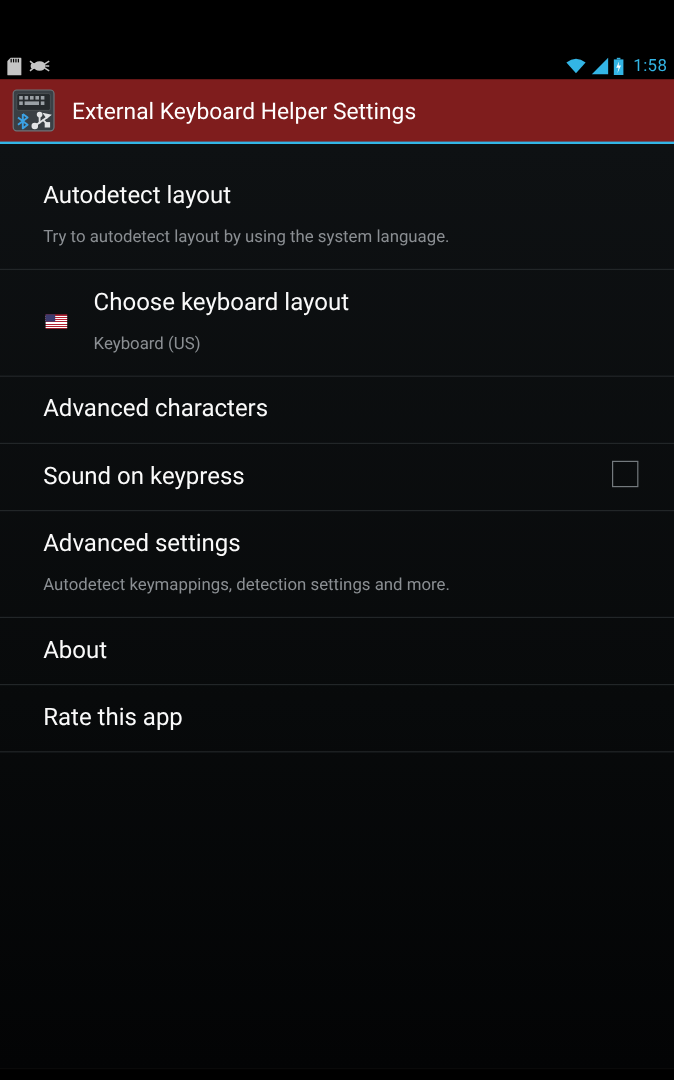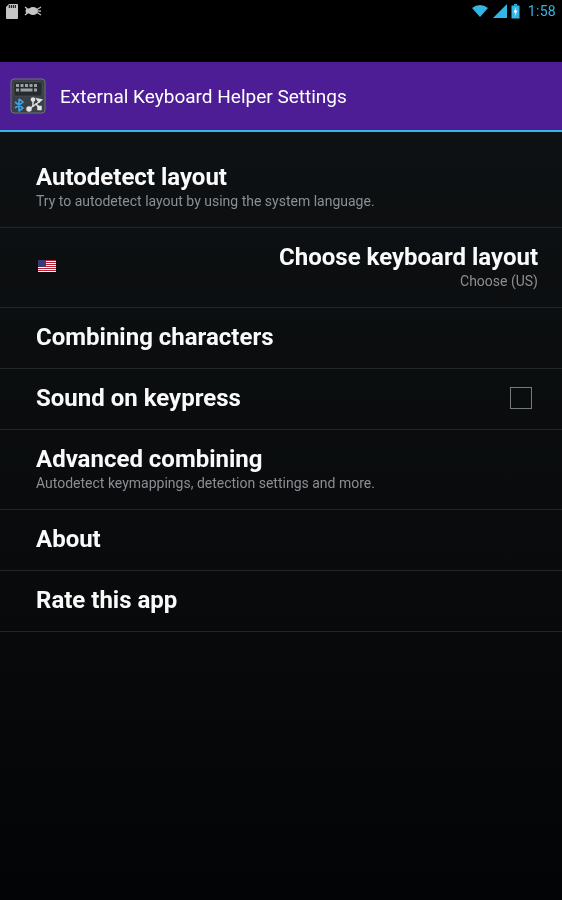--- a/index.html
+++ b/index.html
@@ -1,39 +1,39 @@
 <!DOCTYPE html>
 <html><head>
 <meta charset="utf-8">
 <style>
   * { margin: 0; padding: 0; box-sizing: border-box; }
   html, body { width: 562px; height: 900px; font-family: Roboto, "Helvetica Neue", Arial, sans-serif; background: #000; overflow: hidden; }
 
   
-  .statusbar { height: 22px; background: #000; color: #c9c9c9; display: flex; align-items: center; font-size: 13px; padding: 0 6px; }
+  .statusbar { height: 22px; background: #000; color: #c9c9c9; display: flex; align-items: center; font-size: 13px; padding: 0 6px; margin-top: 44px; }
   .statusbar .left { display: flex; align-items: center; gap: 6px; }
   .statusbar .right { margin-left: auto; display: flex; align-items: center; gap: 4px; color: #33b5e5; }
   .status-icon { display: inline-flex; align-items: center; justify-content: center; }
   .clock { font-size: 14px; margin-left: 4px; letter-spacing: 0.3px; }
 
   
-  .actionbar { height: 70px; background: #4c1d95; display: flex; align-items: center; padding: 0 10px; border-bottom: 2px solid #33b5e5; margin-top: 40px; }
+  .actionbar { height: 54px; background: #7f1d1d; display: flex; align-items: center; padding: 0 10px; border-bottom: 2px solid #33b5e5; }
   .appicon { width: 36px; height: 36px; margin-right: 14px; display: inline-flex; align-items: center; justify-content: center; }
   .app-title { color: #fff; font-size: 19px; font-weight: 400; }
 
   
   .content { background: linear-gradient(#0e1113, #080a0b 60%, #030405); height: calc(900px - 22px - 54px - 54px); overflow-y: auto; padding-top: 10px; }
   .item { padding: 14px 24px 16px 36px; border-bottom: 1px solid #222628; cursor: pointer; }
   .item.indented { padding-left: 36px; display: flex; align-items: center; gap: 20px; }
   .indent-icon { width: 22px; display: flex; align-items: center; justify-content: center; }
   .flag { width: 18px; height: 12px; display: inline-block; }
-  .item .texts { flex: 1; text-align: right; }
-  .item-title { color: #fafafa; font-size: 24px; font-weight: 700; line-height: 1.25; }
-  .item-summary { color: #8b8f93; font-size: 14px; line-height: 1.35; margin-top: 0; }
-  .item-row { display: flex; align-items: center; }
+  .item .texts { flex: 1; }
+  .item-title { color: #fafafa; font-size: 20px; font-weight: 400; line-height: 1.25; }
+  .item-summary { color: #8b8f93; font-size: 14px; line-height: 1.35; margin-top: 14px; }
+  .item-row { display: flex; }
   .checkbox { width: 22px; height: 22px; border: 1px solid #747a7e; background: transparent; margin-left: 14px; margin-right: 6px; }
 
   .first-item { padding-top: 20px; }
 
   
   .navbar { height: 54px; background: #000; display: flex; align-items: center; justify-content: space-around; border-top: 1px solid #0a0a0a; }
   .navbtn { width: 44px; height: 44px; display: inline-flex; align-items: center; justify-content: center; cursor: pointer; }
   .navbtn svg { stroke: #e5e5e5; fill: none; stroke-width: 2; }
 
   .us-flag-stripes { background: linear-gradient(to bottom,
@@ -128,37 +128,37 @@
     <div class="item-title">Autodetect layout</div>
     <div class="item-summary">Try to autodetect layout by using the system language.</div>
   </div>
 
   <div class="item indented">
     <span class="indent-icon">
       <span class="flag us-flag-stripes"></span>
     </span>
     <div class="texts">
       <div class="item-title">Choose keyboard layout</div>
-      <div class="item-summary">Choose (US)</div>
+      <div class="item-summary">Keyboard (US)</div>
     </div>
   </div>
 
   <div class="item">
-    <div class="item-title">Combining characters</div>
+    <div class="item-title">Advanced characters</div>
   </div>
 
   <div class="item">
     <div class="item-row">
       <div class="item-title" style="flex:1">Sound on keypress</div>
       <div class="checkbox"></div>
     </div>
   </div>
 
   <div class="item">
-    <div class="item-title">Advanced combining</div>
+    <div class="item-title">Advanced settings</div>
     <div class="item-summary">Autodetect keymappings, detection settings and more.</div>
   </div>
 
   <div class="item">
     <div class="item-title">About</div>
   </div>
 
   <div class="item">
     <div class="item-title">Rate this app</div>
   </div>

